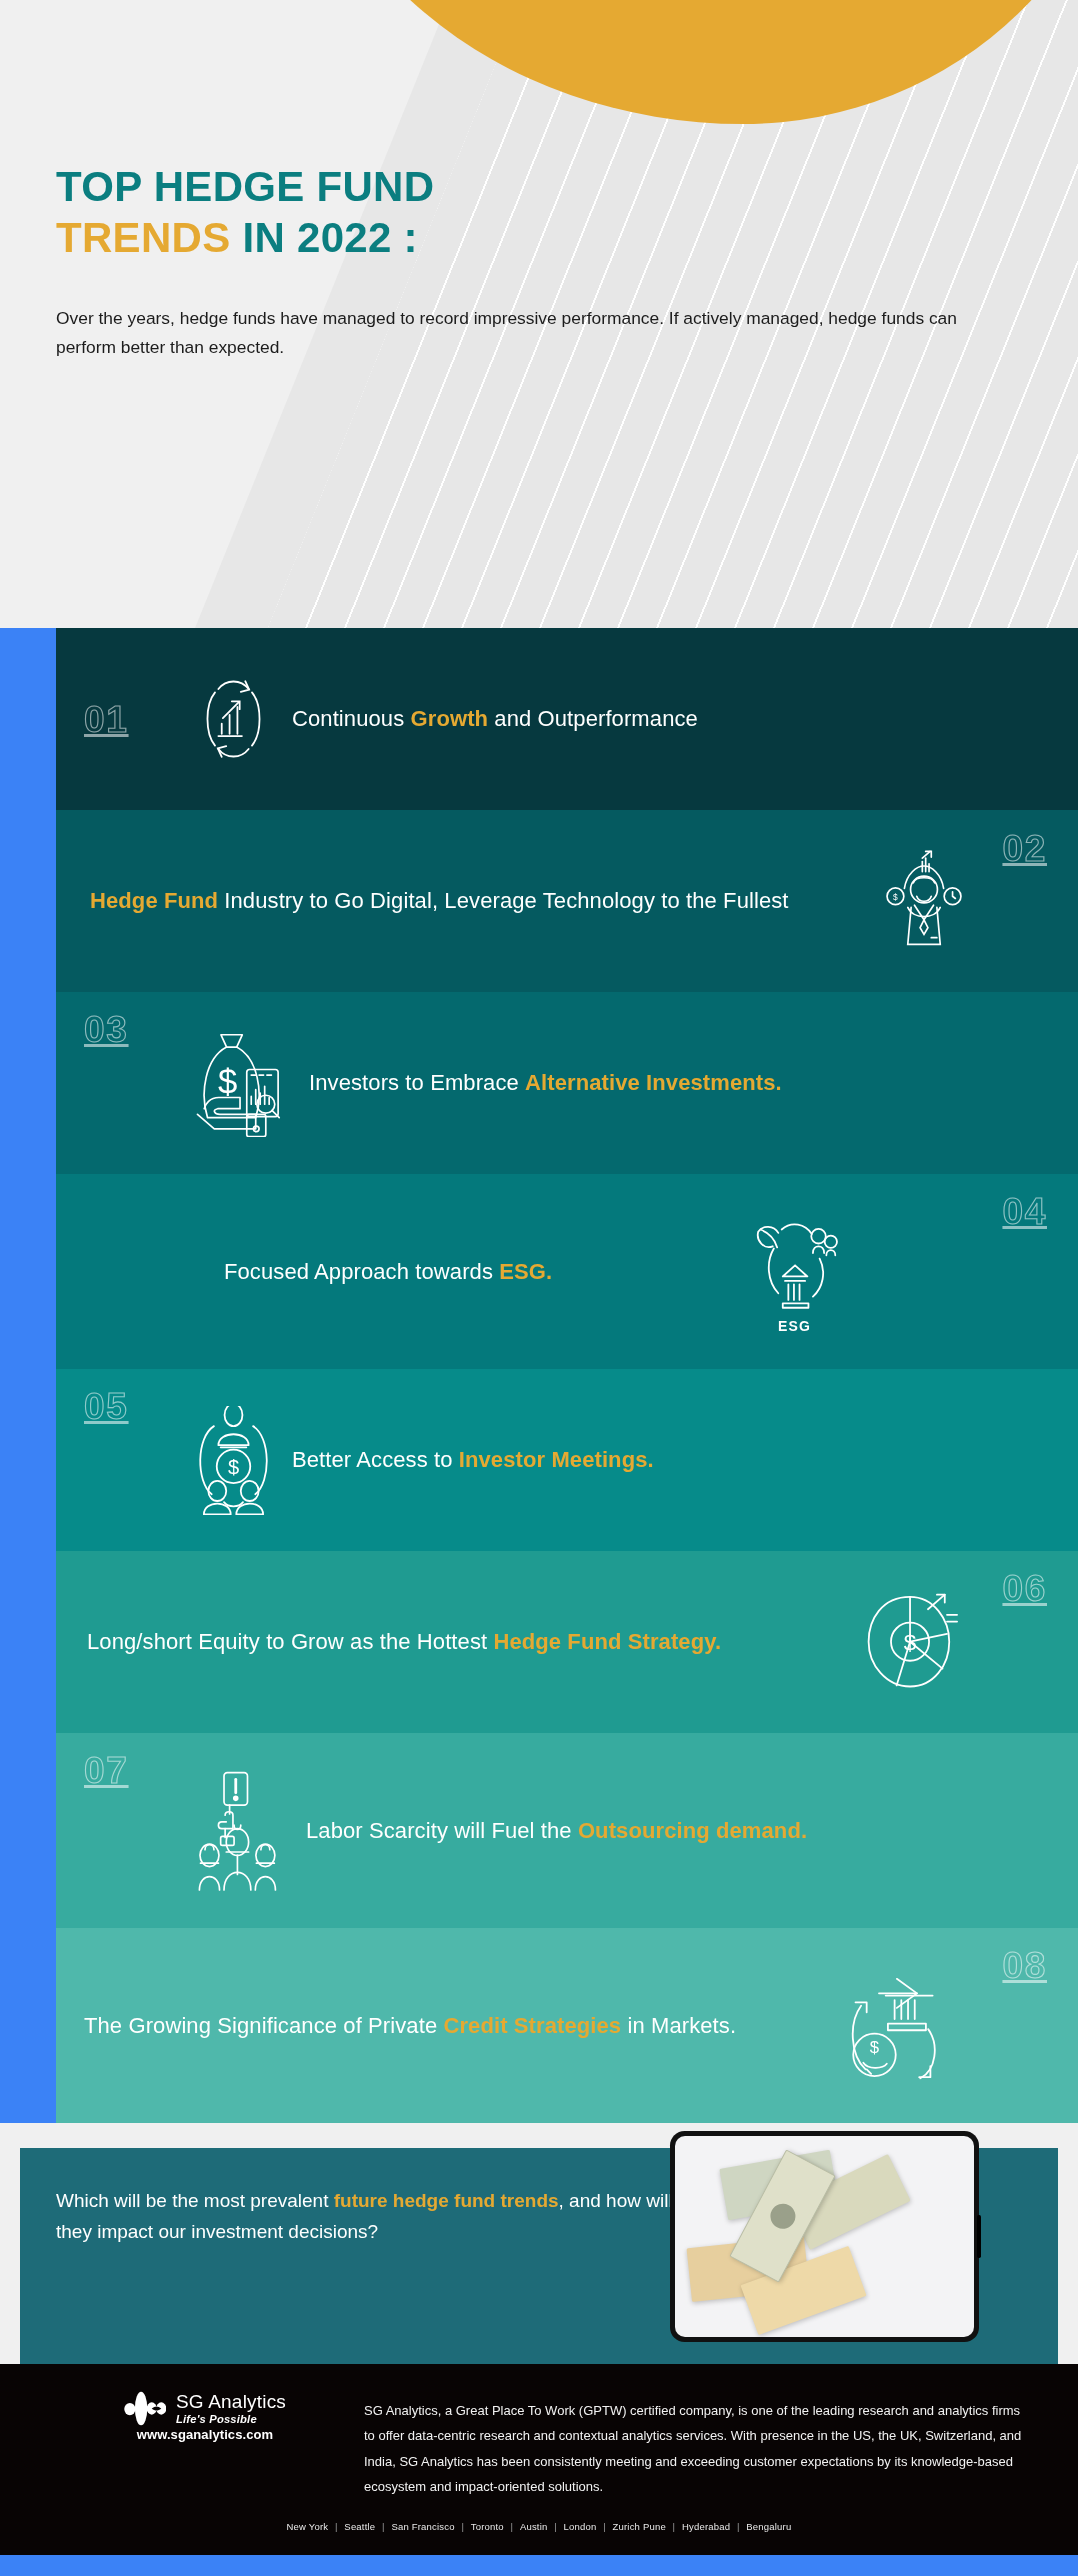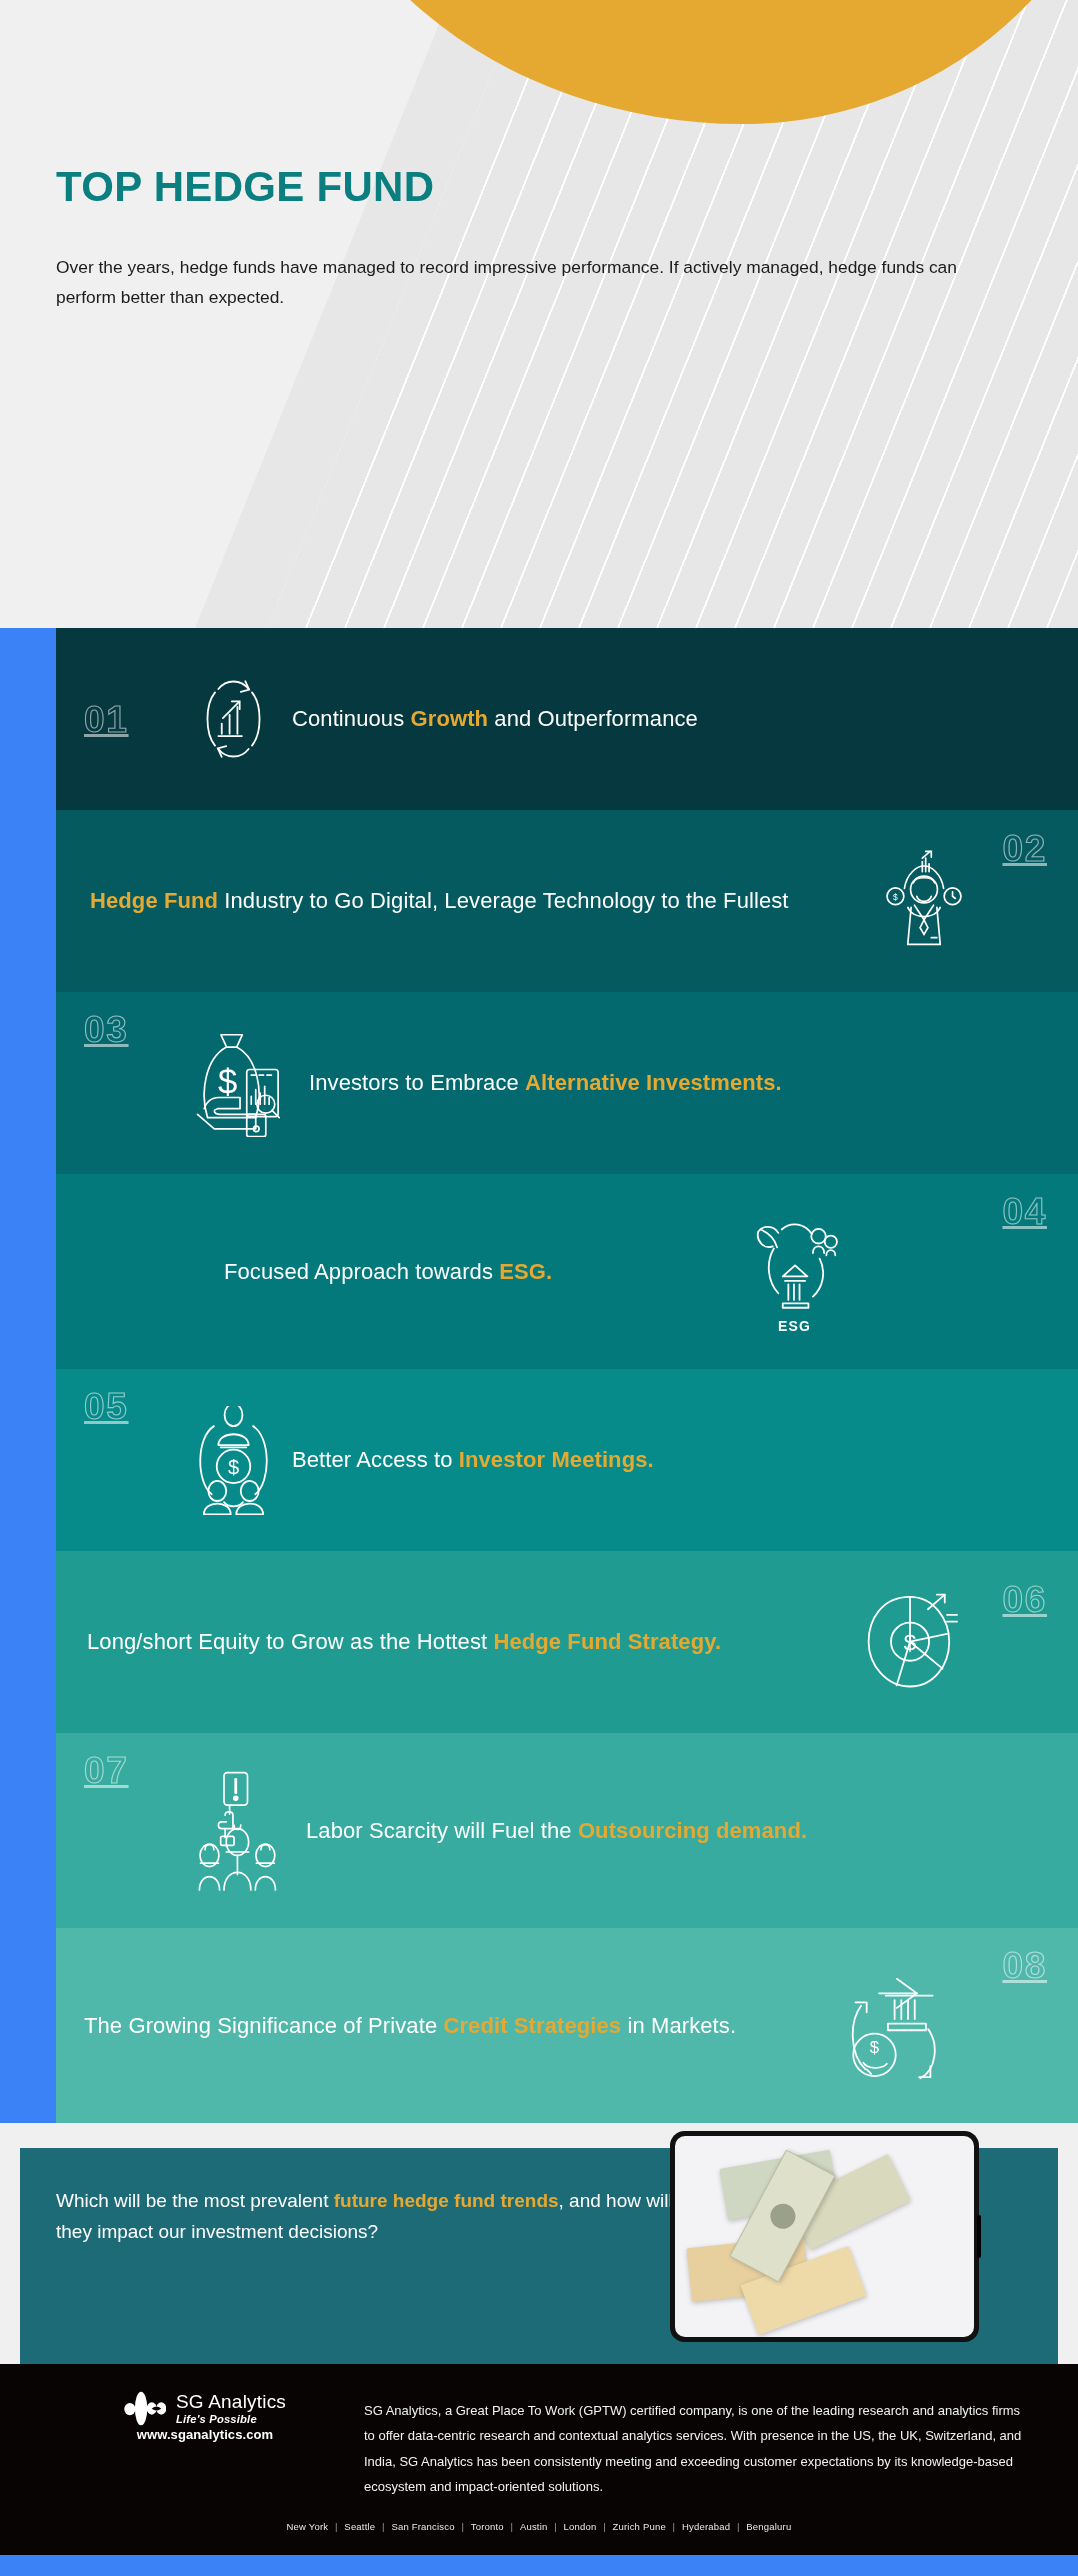--- a/index.html
+++ b/index.html
@@ -117,20 +117,21 @@
 <body>
 
 <div id="page">
 
   <div class="hero">
     <div class="hero-diag"></div>
     <div class="hero-stripes"></div>
     <div class="hero-blob"></div>
     <div class="hero-inner">
       <div class="title-l1">TOP HEDGE FUND</div>
+      <div class="title-l2"><span class="hl">TRENDS</span><span> IN 2022 :</span></div>
       <div class="hero-desc">Over the years, hedge funds have managed to record impressive performance. If actively managed, hedge funds can perform better than expected.</div>
     </div>
   </div>
 
   <div class="trends">
 
     <div class="trow" style="background:#06393f">
       <div class="num left">01</div>
       <div class="lay-a" style="display:flex;align-items:center;">
         <div class="icon-wrap">
@@ -246,21 +247,21 @@
             <path d="M32 194 C32 168 80 168 80 194 Z"></path>
             <path d="M90 194 C90 168 138 168 138 194 Z"></path>
             <path d="M68 172 C76 182 94 182 102 172"></path>
           </svg>
         </div>
         <div class="rowtext"><span>Better Access to </span><span class="hl">Investor Meetings.</span></div>
       </div>
     </div>
 
     <div class="trow" style="background:#1f9b91">
-      <div class="num right" style="top:30px">06</div>
+      <div class="num right" style="top:19px">06</div>
       <div style="display:flex;align-items:center;width:100%;padding-left:31px;">
         <div class="rowtext"><span>Long/short Equity to Grow as the Hottest </span><span class="hl">Hedge Fund Strategy.</span></div>
         <div class="icon-wrap" style="margin-left:auto;margin-right:107px;">
           <svg width="98" height="104" viewBox="0 0 175 185" fill="none" stroke="#fff" stroke-width="3.2" stroke-linecap="round" stroke-linejoin="round">
             <path d="M84 12 C34 12 10 52 10 92 C10 134 42 172 84 172 C126 172 154 134 154 92 C154 52 126 12 84 12 Z"></path>
             <path d="M84 12 V92 L150 78"></path>
             <path d="M84 92 L142 140"></path>
             <path d="M84 92 L60 170"></path>
             <circle cx="84" cy="92" r="34"></circle>
             <text x="84" y="107" font-size="40" fill="#fff" stroke="none" text-anchor="middle" font-family="Liberation Sans, sans-serif">$</text>

